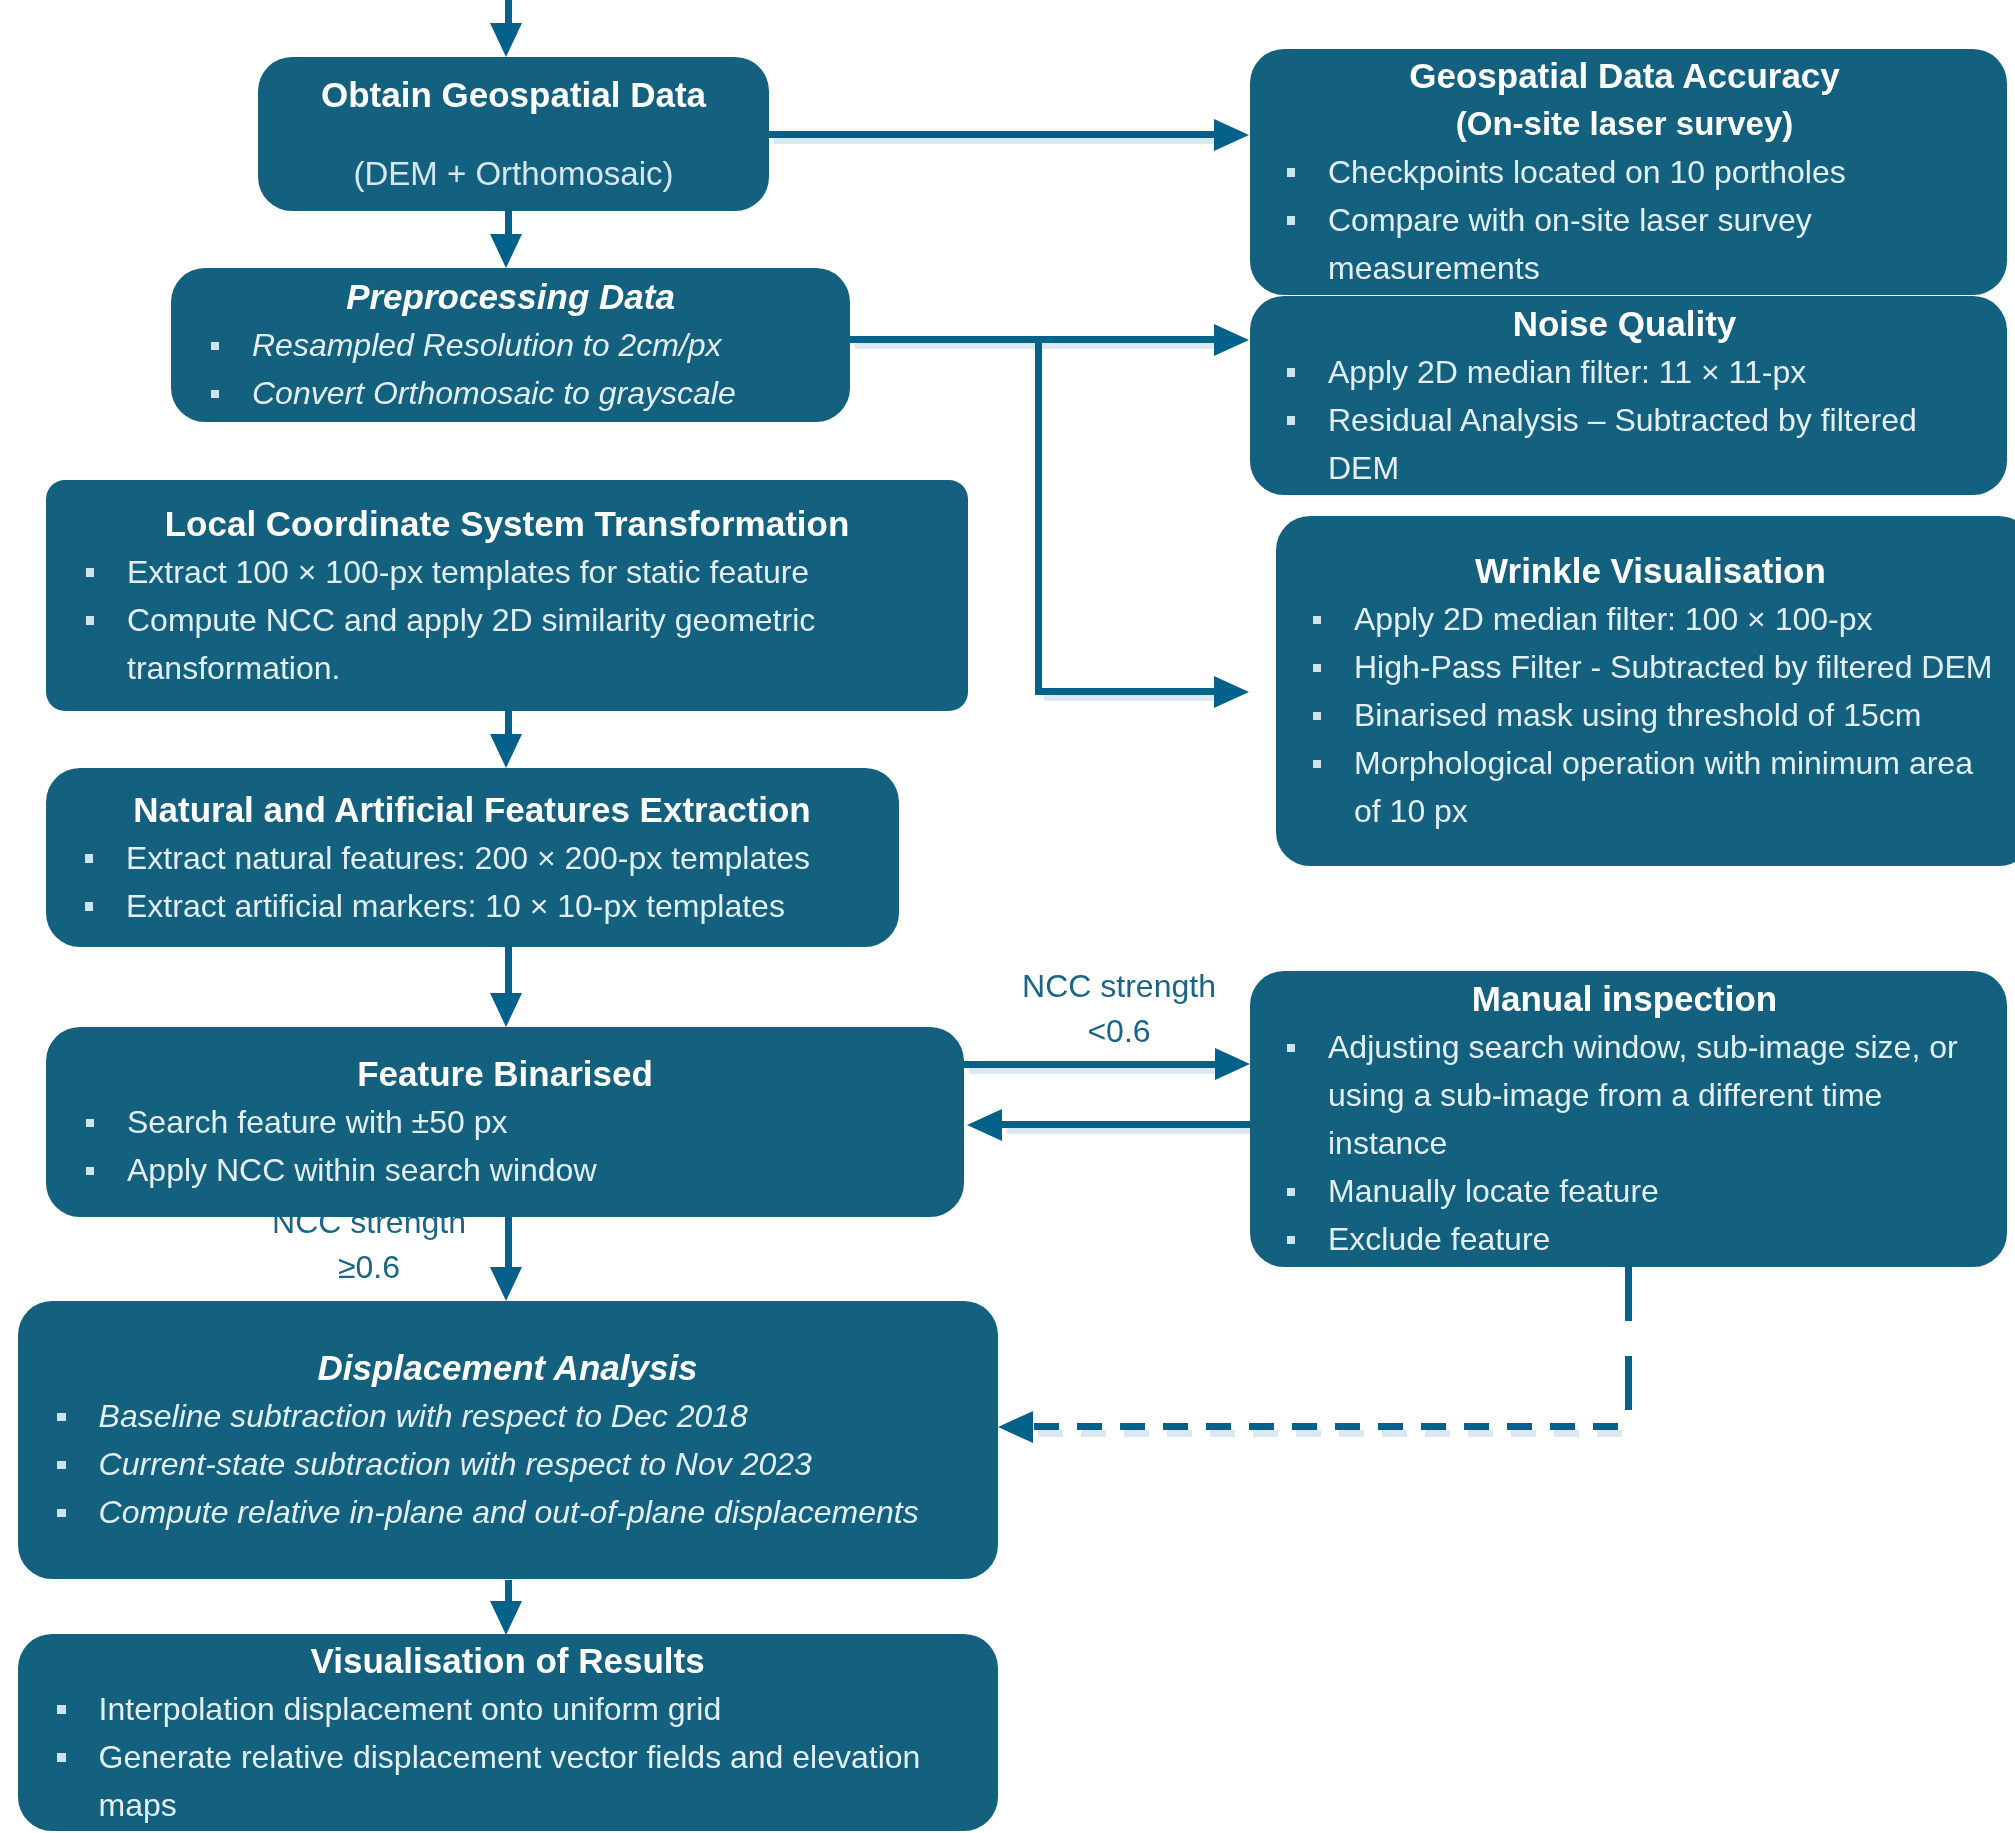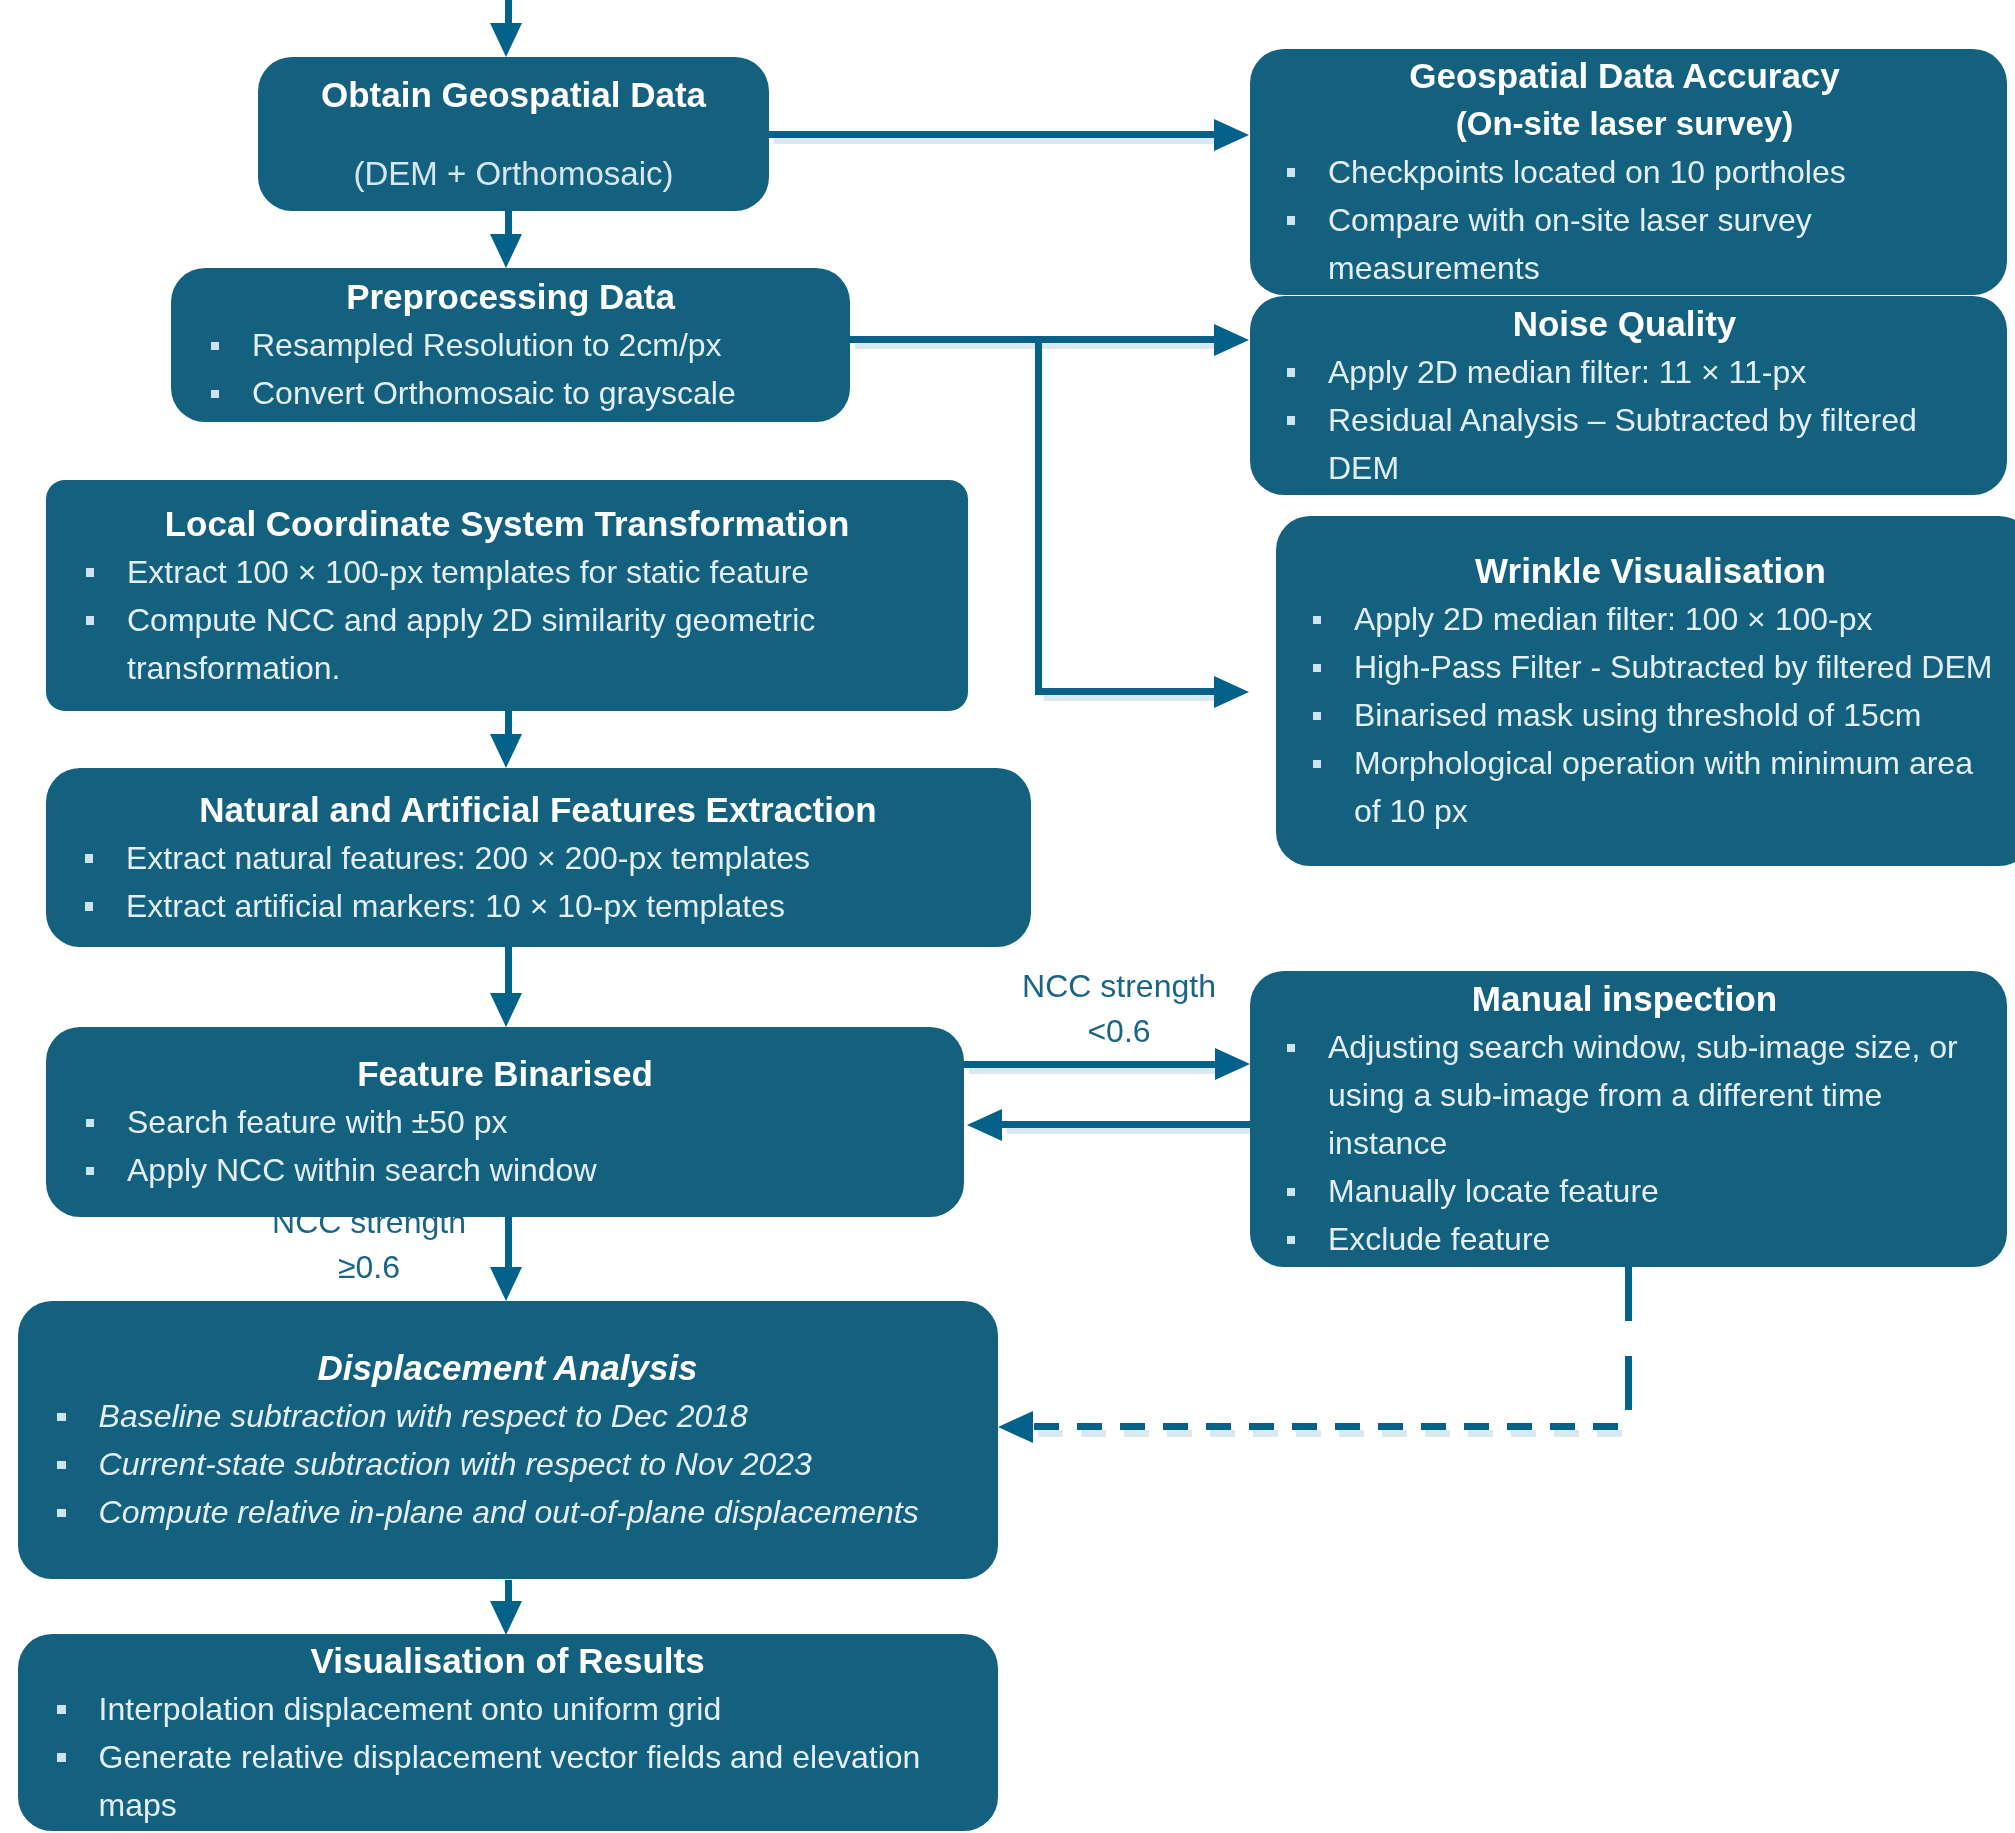--- a/index.html
+++ b/index.html
@@ -83,21 +83,21 @@
   <div class="edge-label" style="left:193px;top:1200px;width:352px;">
     <div>NCC strength</div>
     <div>≥0.6</div>
   </div>
 
   <div class="box" style="left:258px;top:57px;width:511px;height:154px;gap:31px;">
     <div class="title">Obtain Geospatial Data</div>
     <div class="subtitle">(DEM + Orthomosaic)</div>
   </div>
 
-  <div class="box" style="left:171px;top:268px;width:679px;height:154px;">
+  <div class="box" style="left:171px;top:268px;width:679px;height:154px;font-style:italic;">
     <div class="title">Preprocessing Data</div>
     <div class="bullet">
         <span class="mark"></span>
         <span class="txt">Resampled Resolution to 2cm/px</span>
       </div>
     <div class="bullet">
         <span class="mark"></span>
         <span class="txt">Convert Orthomosaic to grayscale</span>
       </div>
   </div>
@@ -107,21 +107,21 @@
     <div class="bullet">
         <span class="mark"></span>
         <span class="txt">Extract 100 × 100-px templates for static feature</span>
       </div>
     <div class="bullet">
         <span class="mark"></span>
         <span class="txt">Compute NCC and apply 2D similarity geometric transformation.</span>
       </div>
   </div>
 
-  <div class="box" style="left:46px;top:768px;width:985px;height:179px;padding-left:28px;">
+  <div class="box" style="left:46px;top:768px;width:853px;height:179px;padding-left:28px;">
     <div class="title">Natural and Artificial Features Extraction</div>
     <div class="bullet">
         <span class="mark"></span>
         <span class="txt">Extract natural features: 200 × 200-px templates</span>
       </div>
     <div class="bullet">
         <span class="mark"></span>
         <span class="txt">Extract artificial markers: 10 × 10-px templates</span>
       </div>
   </div>

